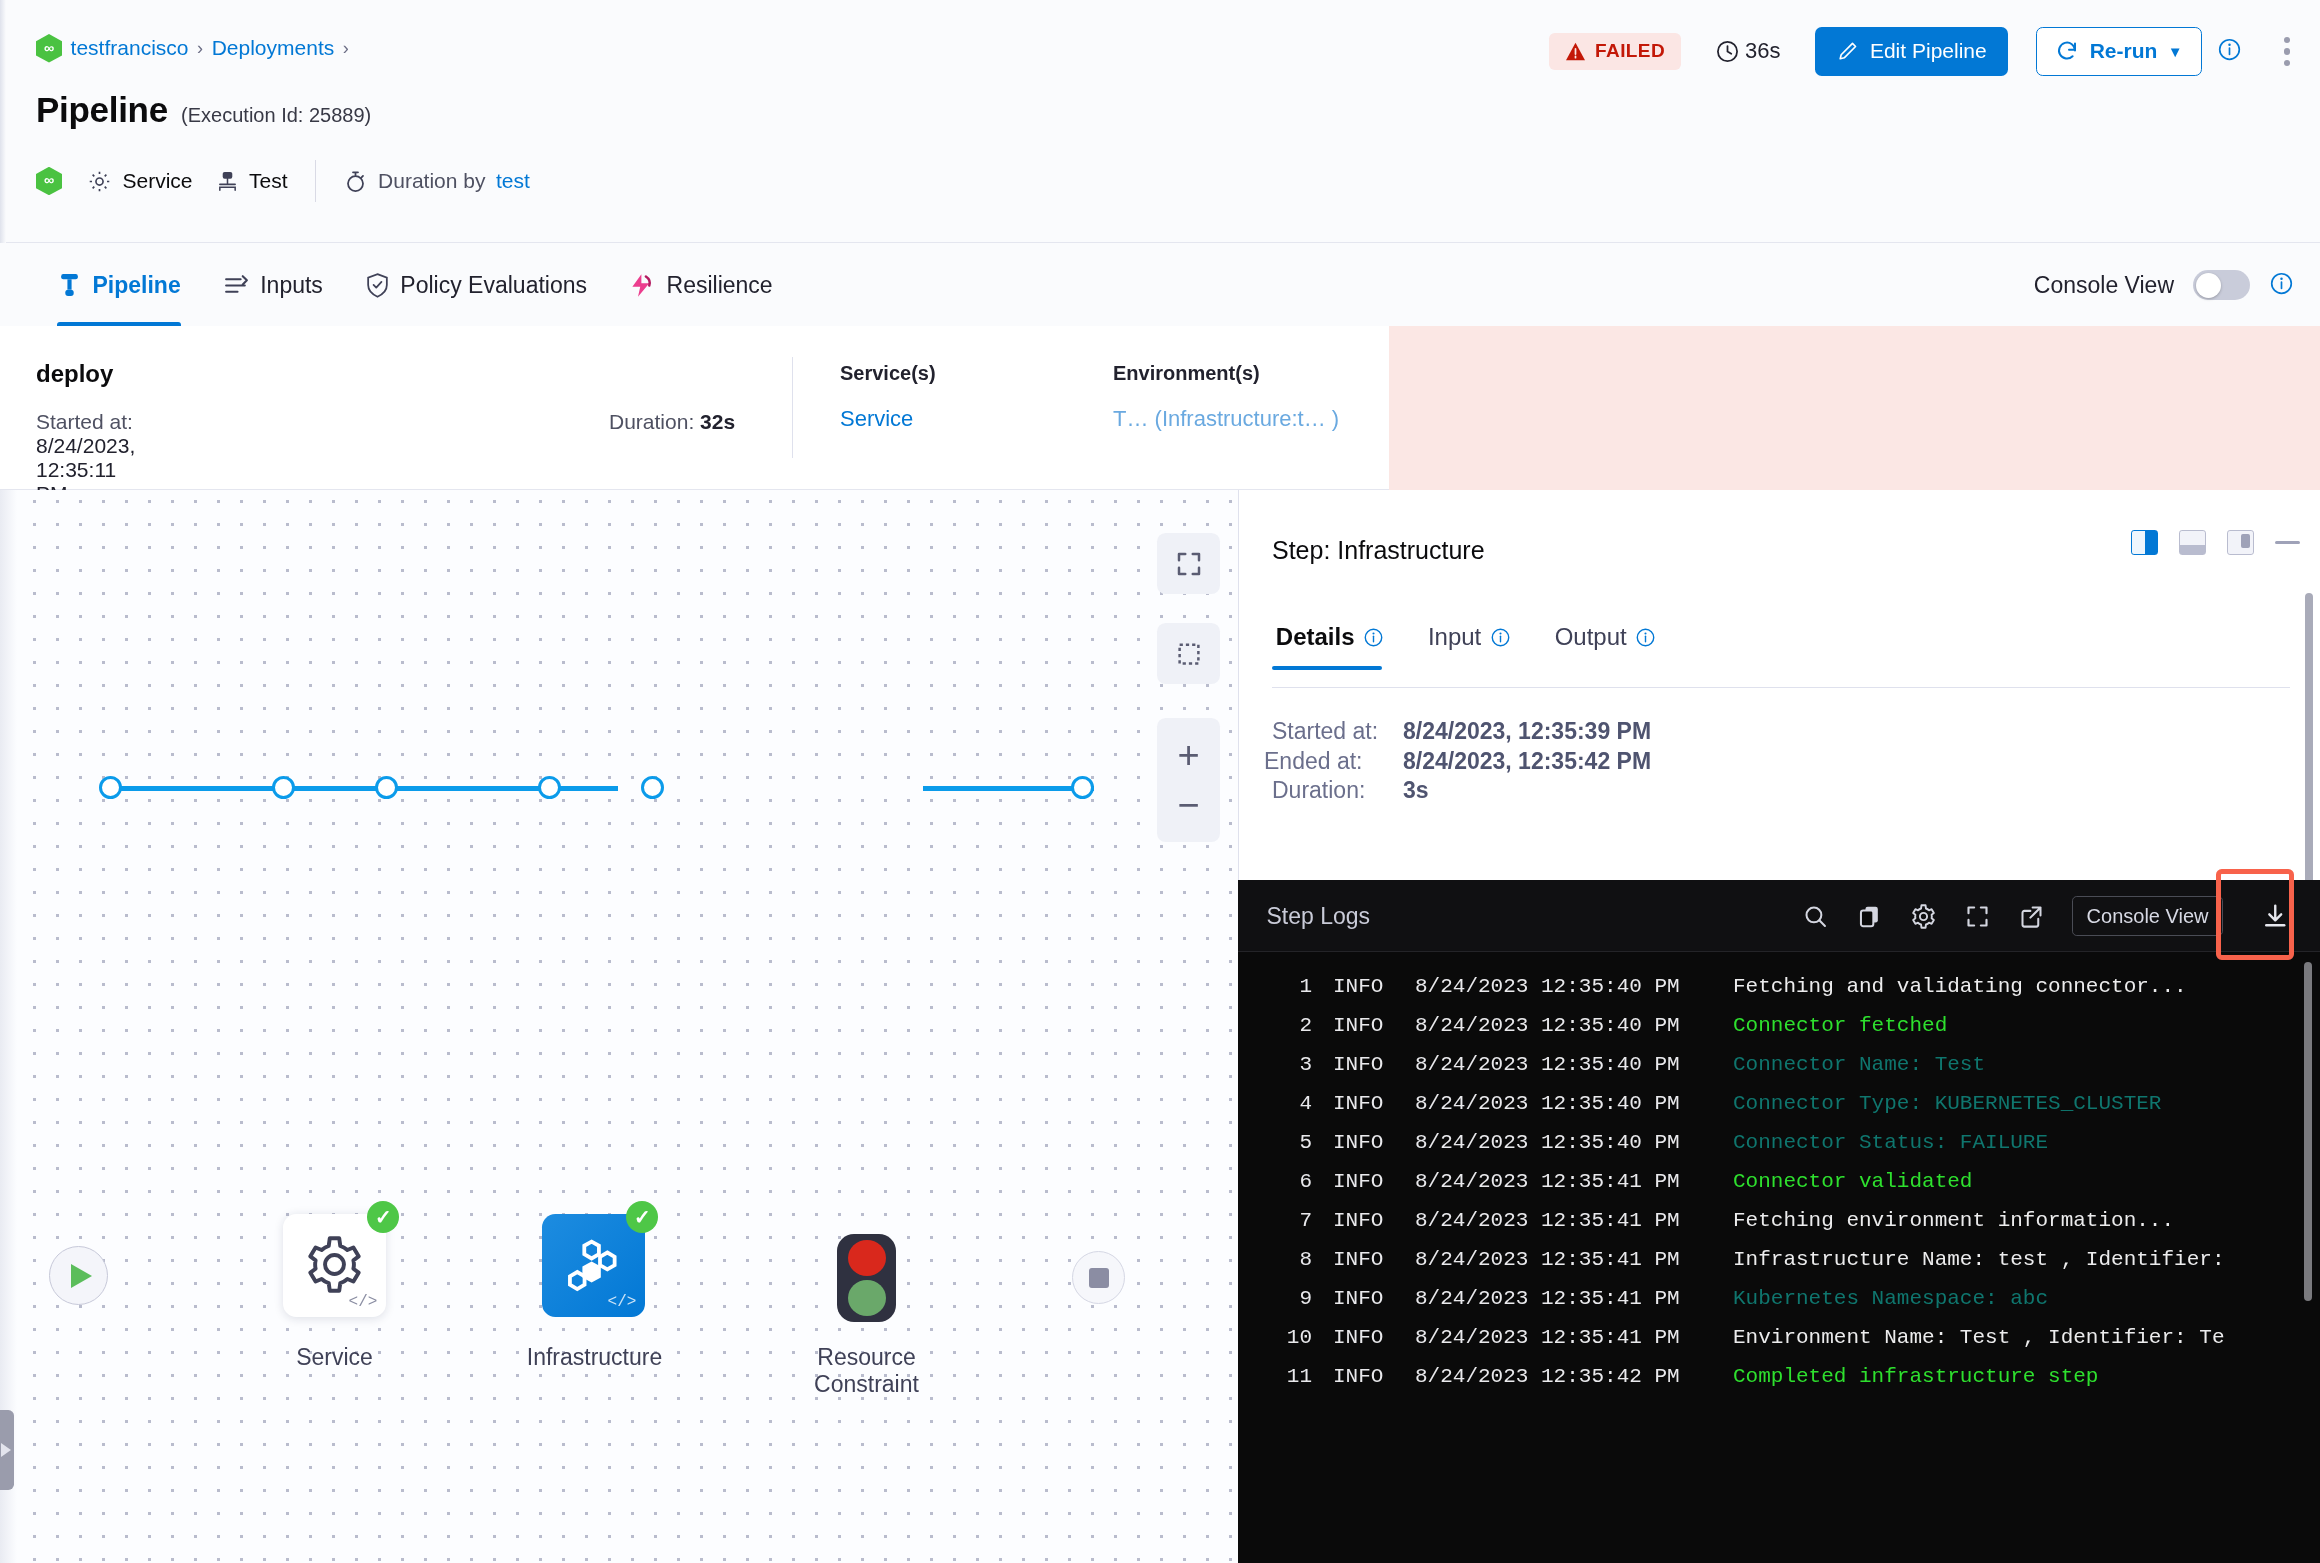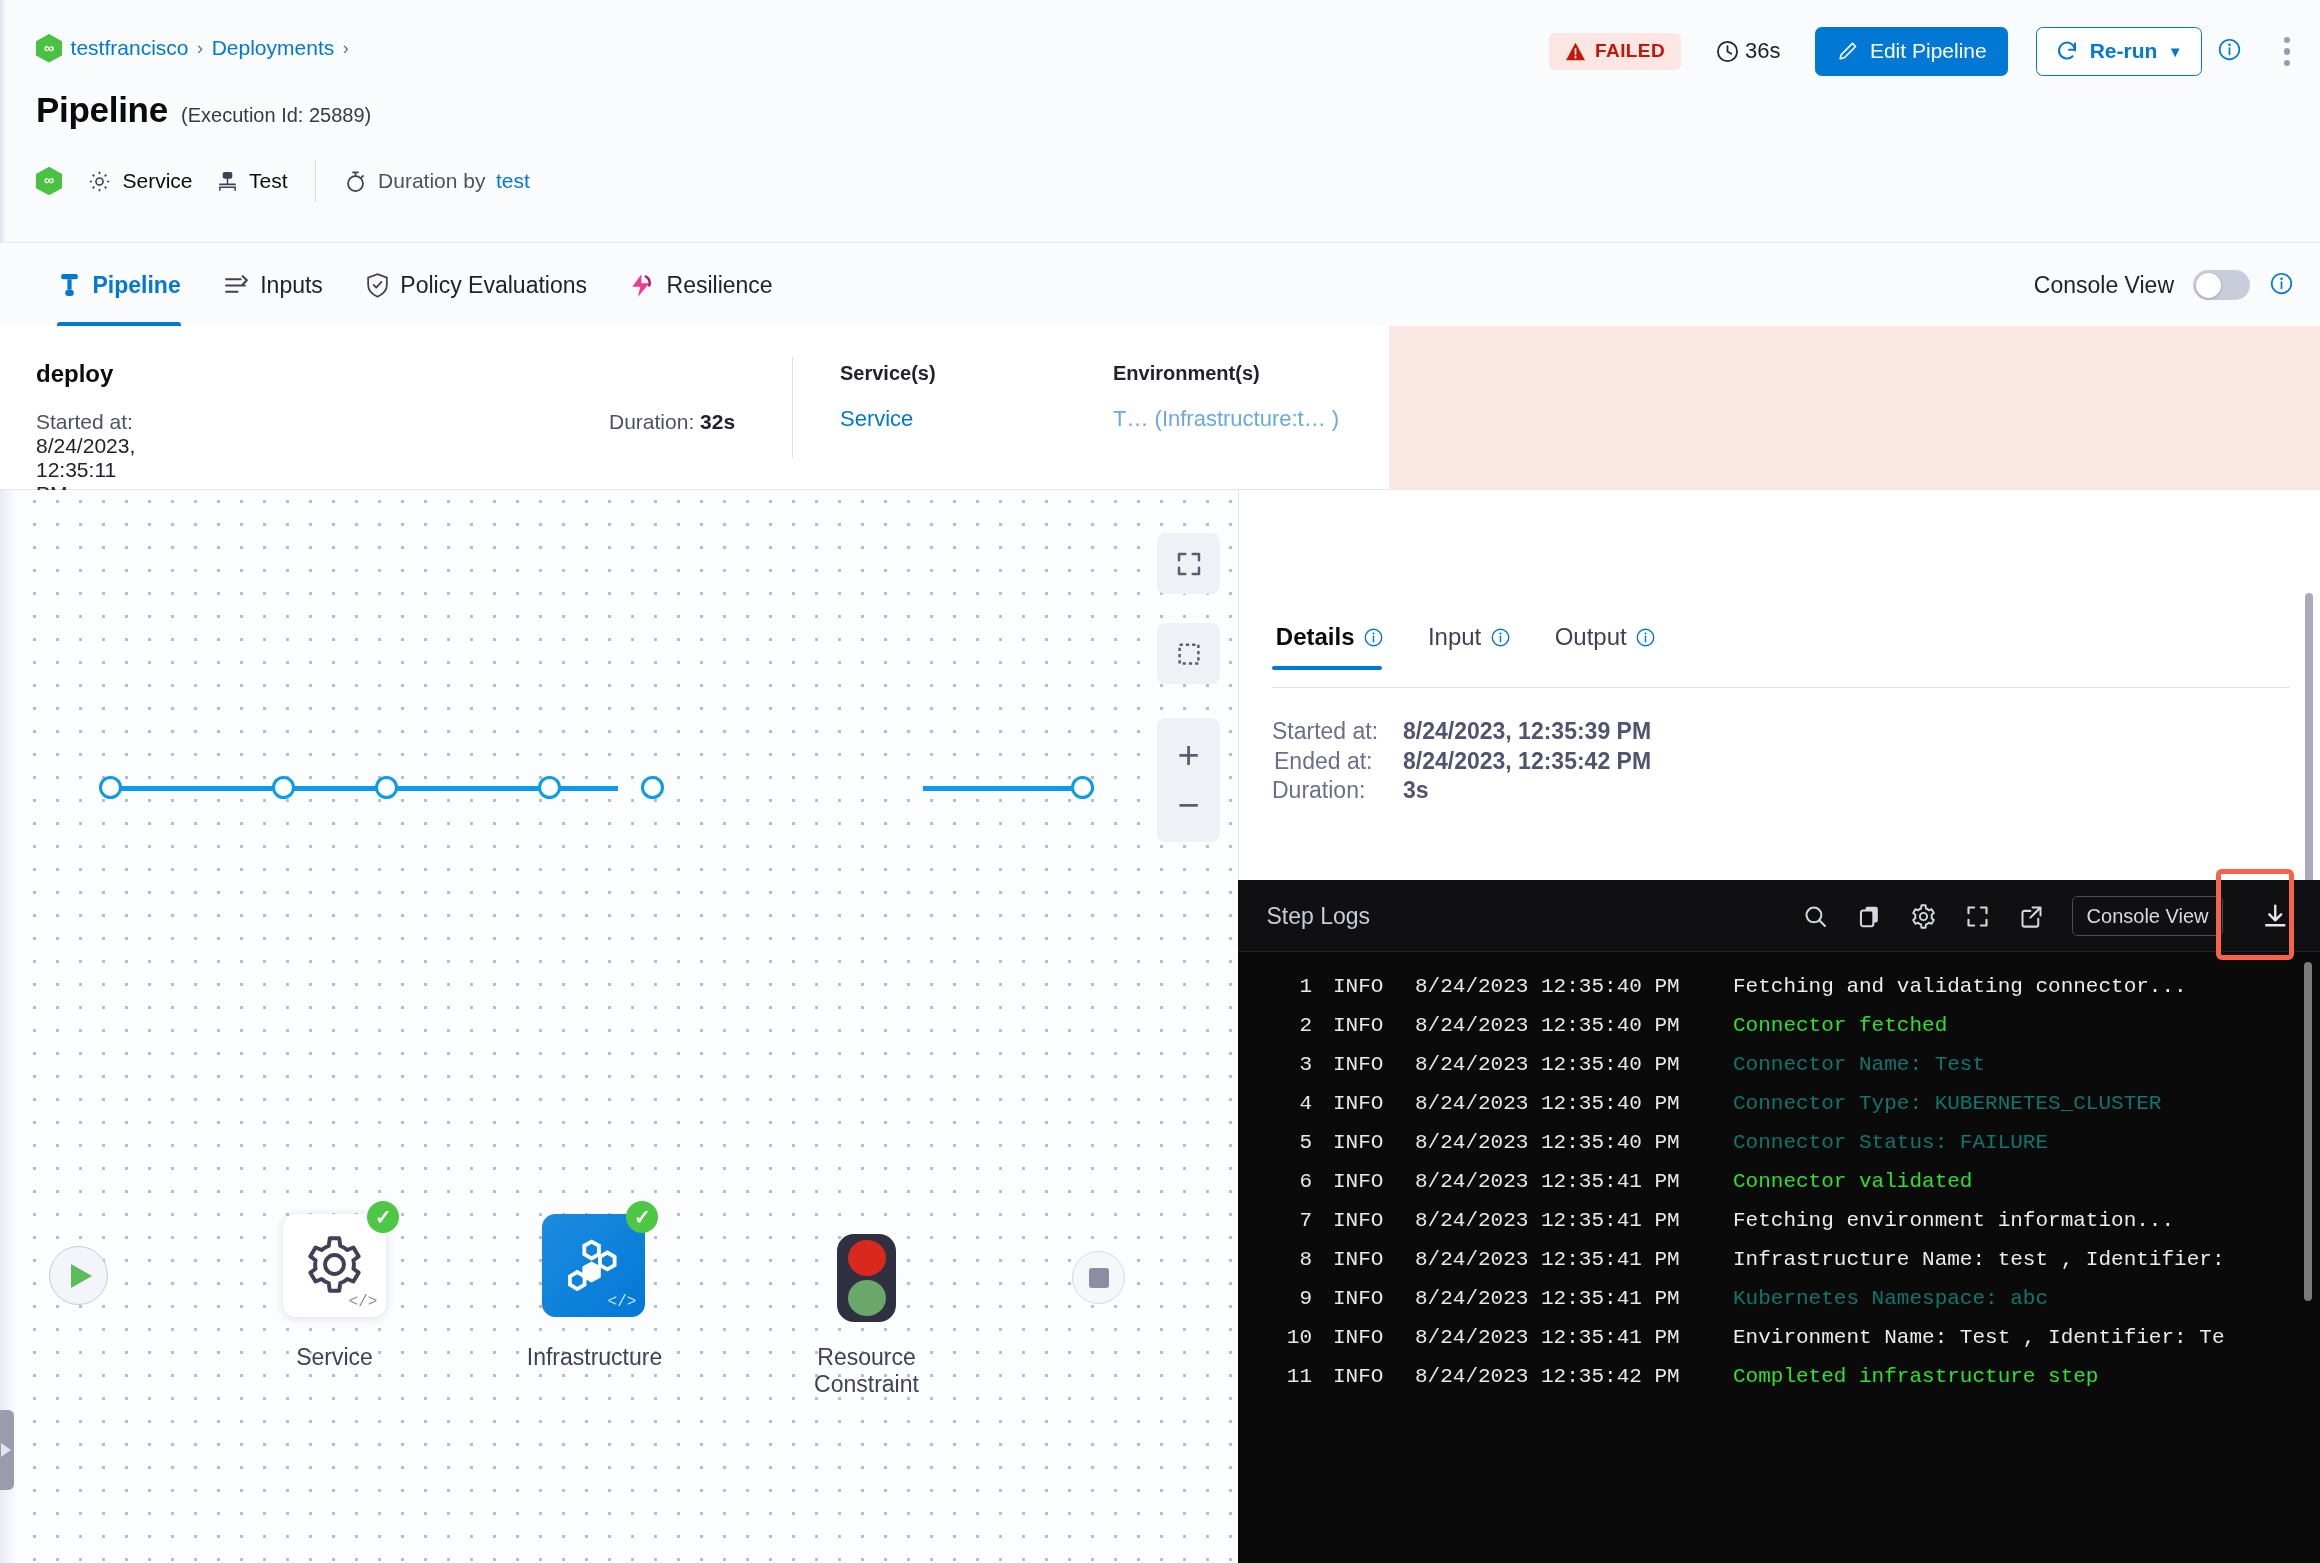--- a/index.html
+++ b/index.html
@@ -464,20 +464,29 @@
       <span class="zbtn">+</span>
       <span class="zbtn">−</span>
     </div>
 
     <div class="sidebar-handle">
         <b></b>
       </div>
   </div>
 
   <div class="detail">
+    <div class="detail-head">
+      <span class="step-title">Step: Infrastructure</span>
+      <span class="panel-icons">
+        <span class="pi pi-1"></span>
+        <span class="pi pi-2"></span>
+        <span class="pi pi-3"></span>
+        <span class="pi-min"></span>
+      </span>
+    </div>
 
     <div class="dtabs">
       <div class="dtab active">
         <span>Details</span>
         <svg width="21" height="21" viewBox="0 0 24 24" fill="none" stroke="#0278d5" stroke-width="1.6">
           <circle cx="12" cy="12" r="9.4"></circle>
             <path d="M12 10.6v6.2" stroke-linecap="round"></path>
             <circle cx="12" cy="7.4" r="1.2" fill="#0278d5" stroke="none"></circle>
         </svg>
       </div>
@@ -495,21 +504,21 @@
           <circle cx="12" cy="12" r="9.4"></circle>
             <path d="M12 10.6v6.2" stroke-linecap="round"></path>
             <circle cx="12" cy="7.4" r="1.2" fill="#0278d5" stroke="none"></circle>
         </svg>
       </div>
     </div>
     <div class="dtabs-rule"></div>
 
     <span class="kv kv-k" style="left:33px; top:228px;">Started at:</span>
     <span class="kv kv-v" style="left:164px; top:228px;">8/24/2023, 12:35:39 PM</span>
-    <span class="kv kv-k" style="left:35px; top:258px;">Ended at:</span>
+    <span class="kv kv-k" style="left:25px; top:258px;">Ended at:</span>
     <span class="kv kv-v" style="left:164px; top:258px;">8/24/2023, 12:35:42 PM</span>
     <span class="kv kv-k" style="left:33px; top:287px;">Duration:</span>
     <span class="kv kv-v" style="left:164px; top:287px;">3s</span>
 
     <div class="panel-scroll"></div>
   </div>
 
   <div class="logs">
     <div class="logs-bar">
       <span class="logs-title">Step Logs</span>

